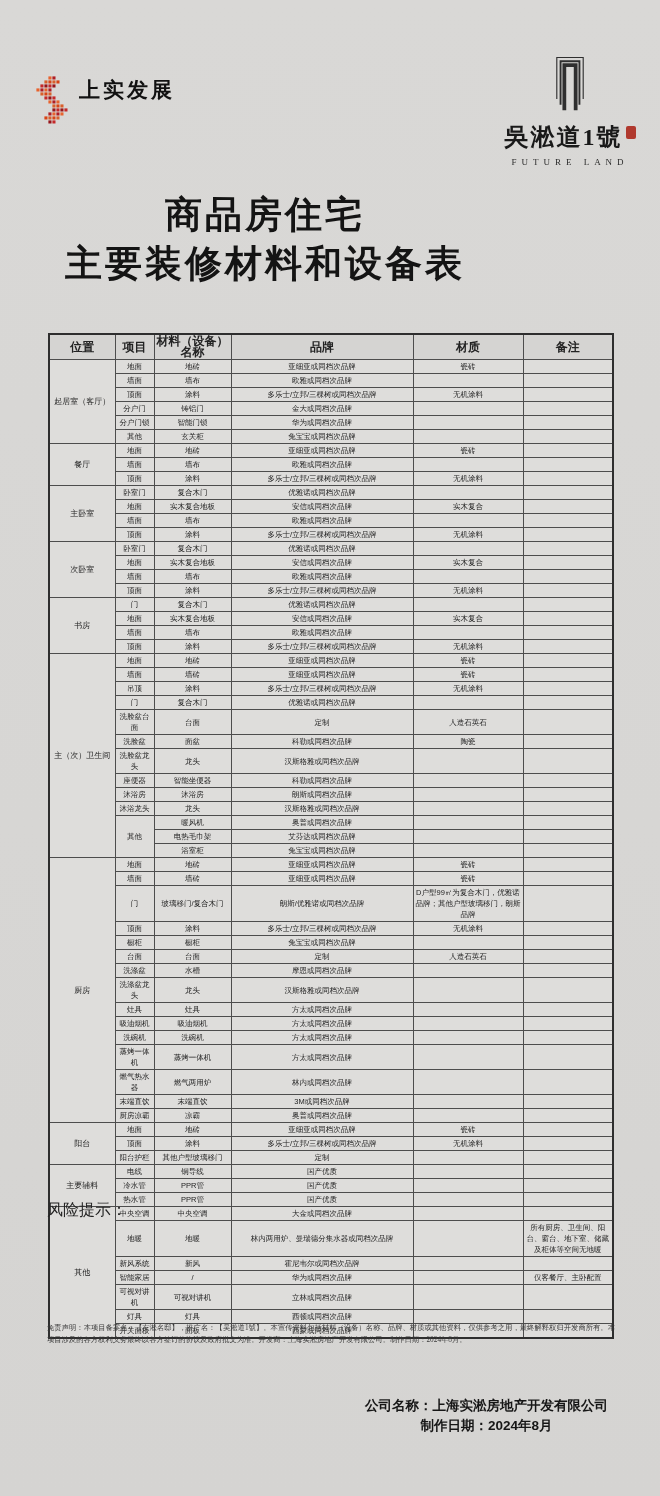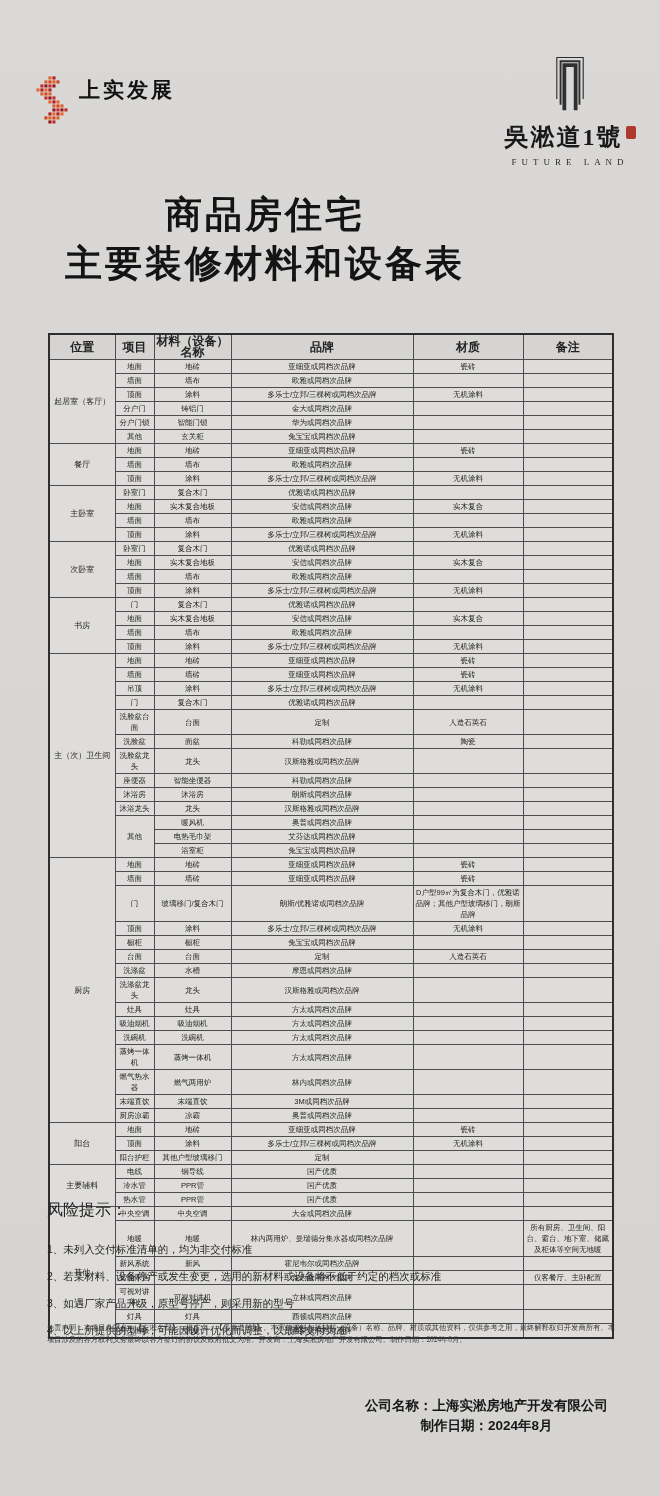--- a/index.html
+++ b/index.html
@@ -565,26 +565,20 @@
           <td>面板</td>
           <td>西蒙或同档次品牌</td>
           <td></td>
           <td></td>
         </tr>
       </tbody>
   </table>
 
   <div class="risk">
     <div class="risk-head">风险提示：</div>
-    <div id="risk-list">
-        <div class="risk-item">1、未列入交付标准清单的，均为非交付标准</div>
-        <div class="risk-item">2、若某材料、设备停产或发生变更，选用的新材料或设备将不低于约定的档次或标准</div>
-        <div class="risk-item">3、如遇厂家产品升级，原型号停产，则采用新的型号</div>
-        <div class="risk-item">4、以上所提供的型号，可能因设计优化而调整，以最终交付为准</div>
-      </div>
   </div>
 
   <div class="disclaimer">免责声明：本项目备案名：【友淞名邸】，推广名：【吴淞道1號】。本宣传资料包括材料（设备）名称、品牌、材质或其他资料，仅供参考之用，最终解释权归开发商所有。本项目涉及的各方权利义务最终以各方签订的协议及政府批文为准。开发商：上海实淞房地产开发有限公司。制作日期：2024年8月。</div>
 
   <div class="company">
     <div>公司名称：上海实淞房地产开发有限公司</div>
     <div>制作日期：2024年8月</div>
   </div>
 
 </div>

